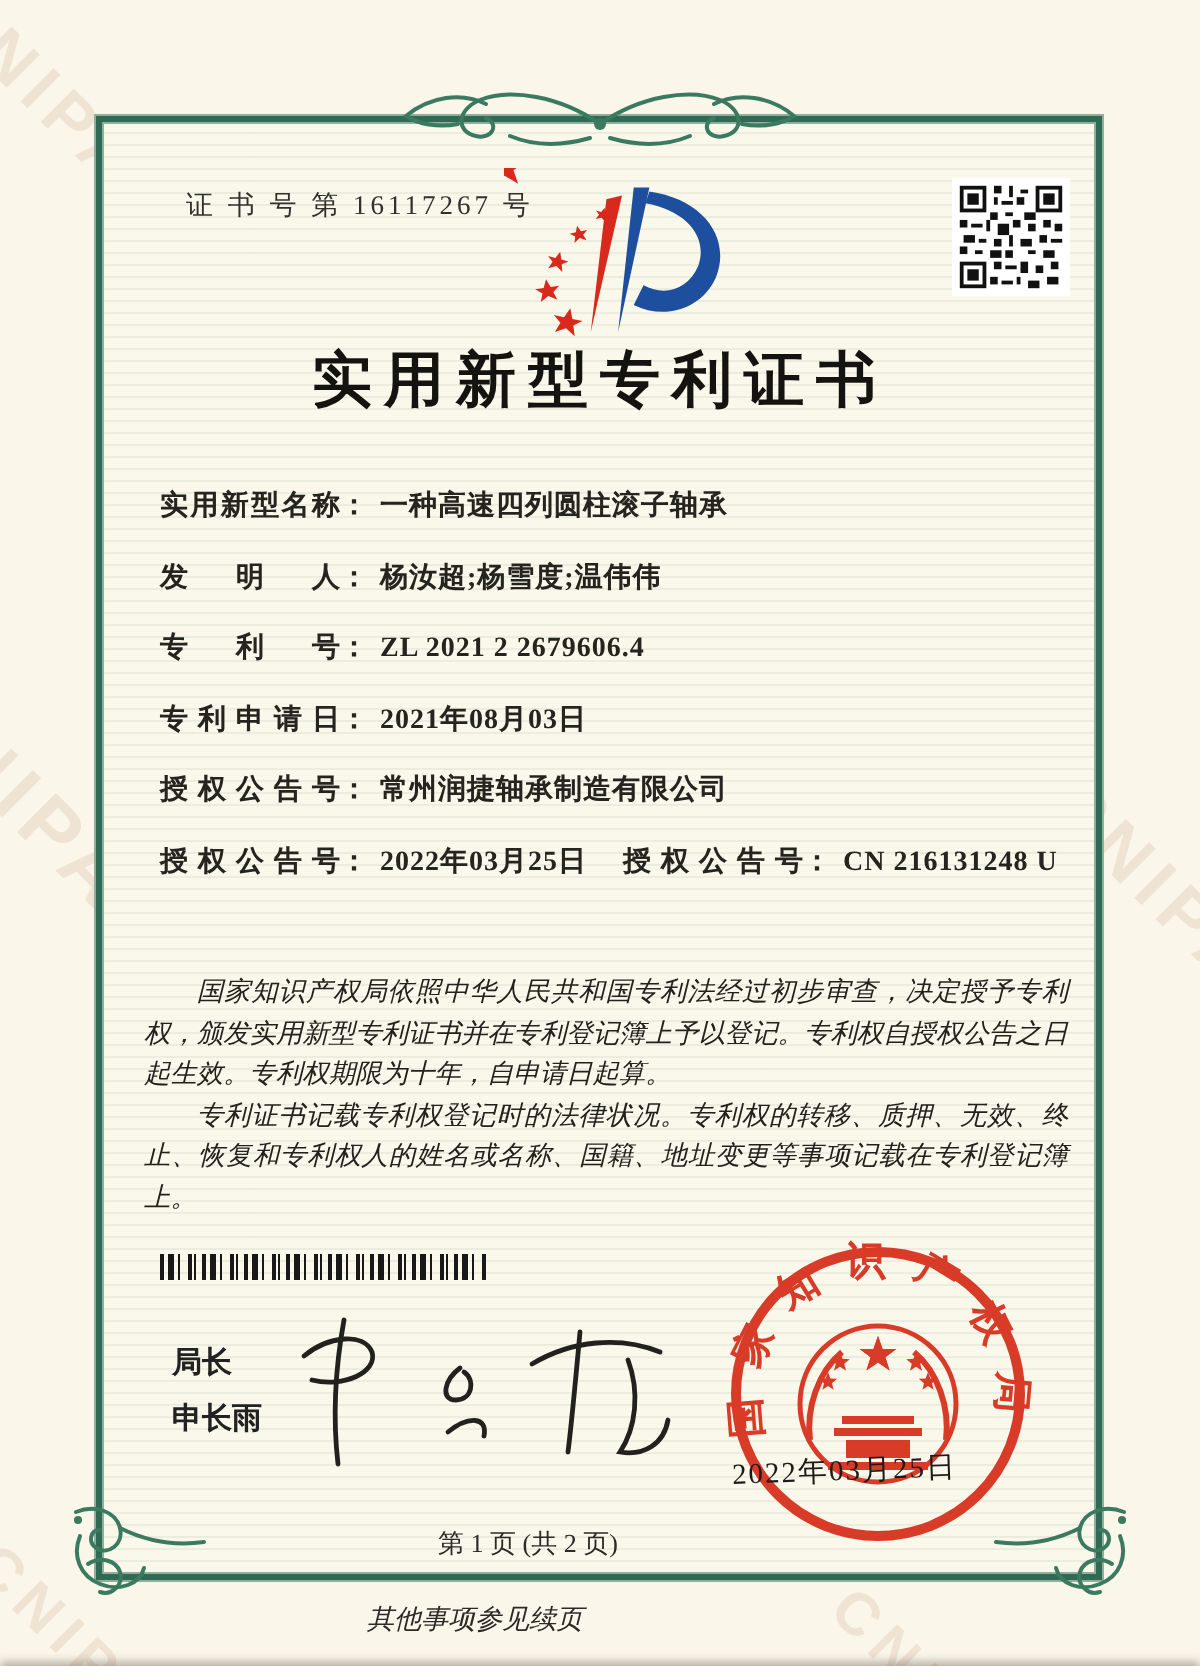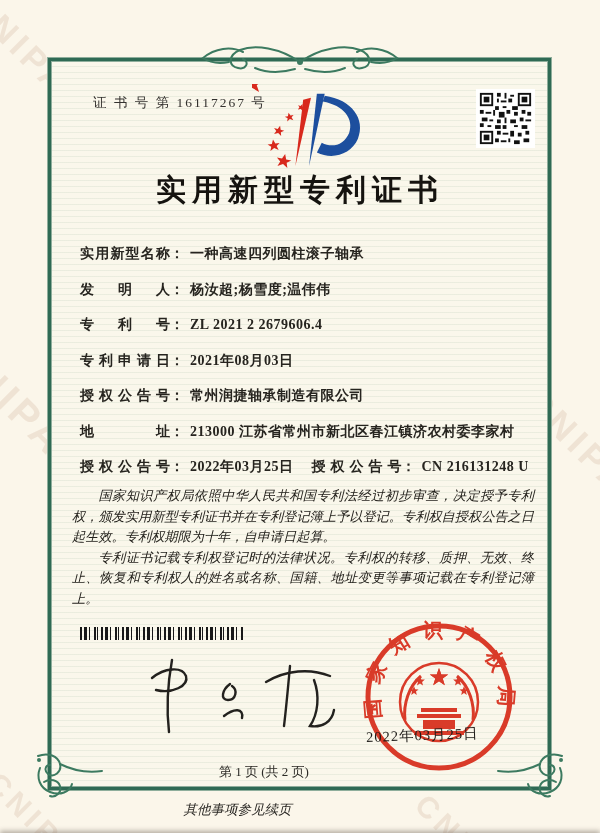--- a/index.html
+++ b/index.html
@@ -177,34 +177,35 @@
     <div class="frow">
       <span class="flabel">专利号</span><span class="fcolon">：</span><span class="fvalue">ZL 2021 2 2679606.4</span>
     </div>
     <div class="frow">
       <span class="flabel">专利申请日</span><span class="fcolon">：</span><span class="fvalue">2021年08月03日</span>
     </div>
     <div class="frow">
       <span class="flabel">授权公告号</span><span class="fcolon">：</span><span class="fvalue">常州润捷轴承制造有限公司</span>
     </div>
     <div class="frow">
-      <span class="flabel">地址</span><span class="fcolon">：</span><span class="fvalue">213000 江苏省常州市新北区春江镇济农村委李家村</span>
-    </div>
-    <div class="frow">
       <span class="flabel">授权公告号</span><span class="fcolon">：</span><span class="fvalue">2022年03月25日</span><span class="flabel fpair2">授权公告号</span><span class="fcolon">：</span><span class="fvalue">CN 216131248 U</span>
     </div>
   </div>
 
   <div class="paras">
     <p>国家知识产权局依照中华人民共和国专利法经过初步审查，决定授予专利权，颁发实用新型专利证书并在专利登记簿上予以登记。专利权自授权公告之日起生效。专利权期限为十年，自申请日起算。</p>
     <p>专利证书记载专利权登记时的法律状况。专利权的转移、质押、无效、终止、恢复和专利权人的姓名或名称、国籍、地址变更等事项记载在专利登记簿上。</p>
   </div>
 
   <div class="barcode"></div>
 
+  <div class="signer">
+    <div>局长</div>
+    <div>申长雨</div>
+  </div>
 
   <svg class="signature" width="205" height="95" viewBox="0 0 205 95">
     <g fill="none" stroke="#23211e" stroke-width="2.4" stroke-linecap="round">
       <path d="M34,14 C30,36 28,60 31,86"></path>
       <path d="M14,32 C26,22 44,20 48,30 C51,40 34,48 18,44"></path>
       <path d="M92,38 C84,44 82,54 90,54 C98,54 100,44 94,40"></path>
       <path d="M86,70 C96,62 106,62 104,72"></path>
       <path d="M128,36 C148,24 172,22 192,30"></path>
       <path d="M152,20 C150,42 148,64 146,80"></path>
       <path d="M176,34 C182,50 180,68 172,80 C184,82 194,76 196,64"></path>

